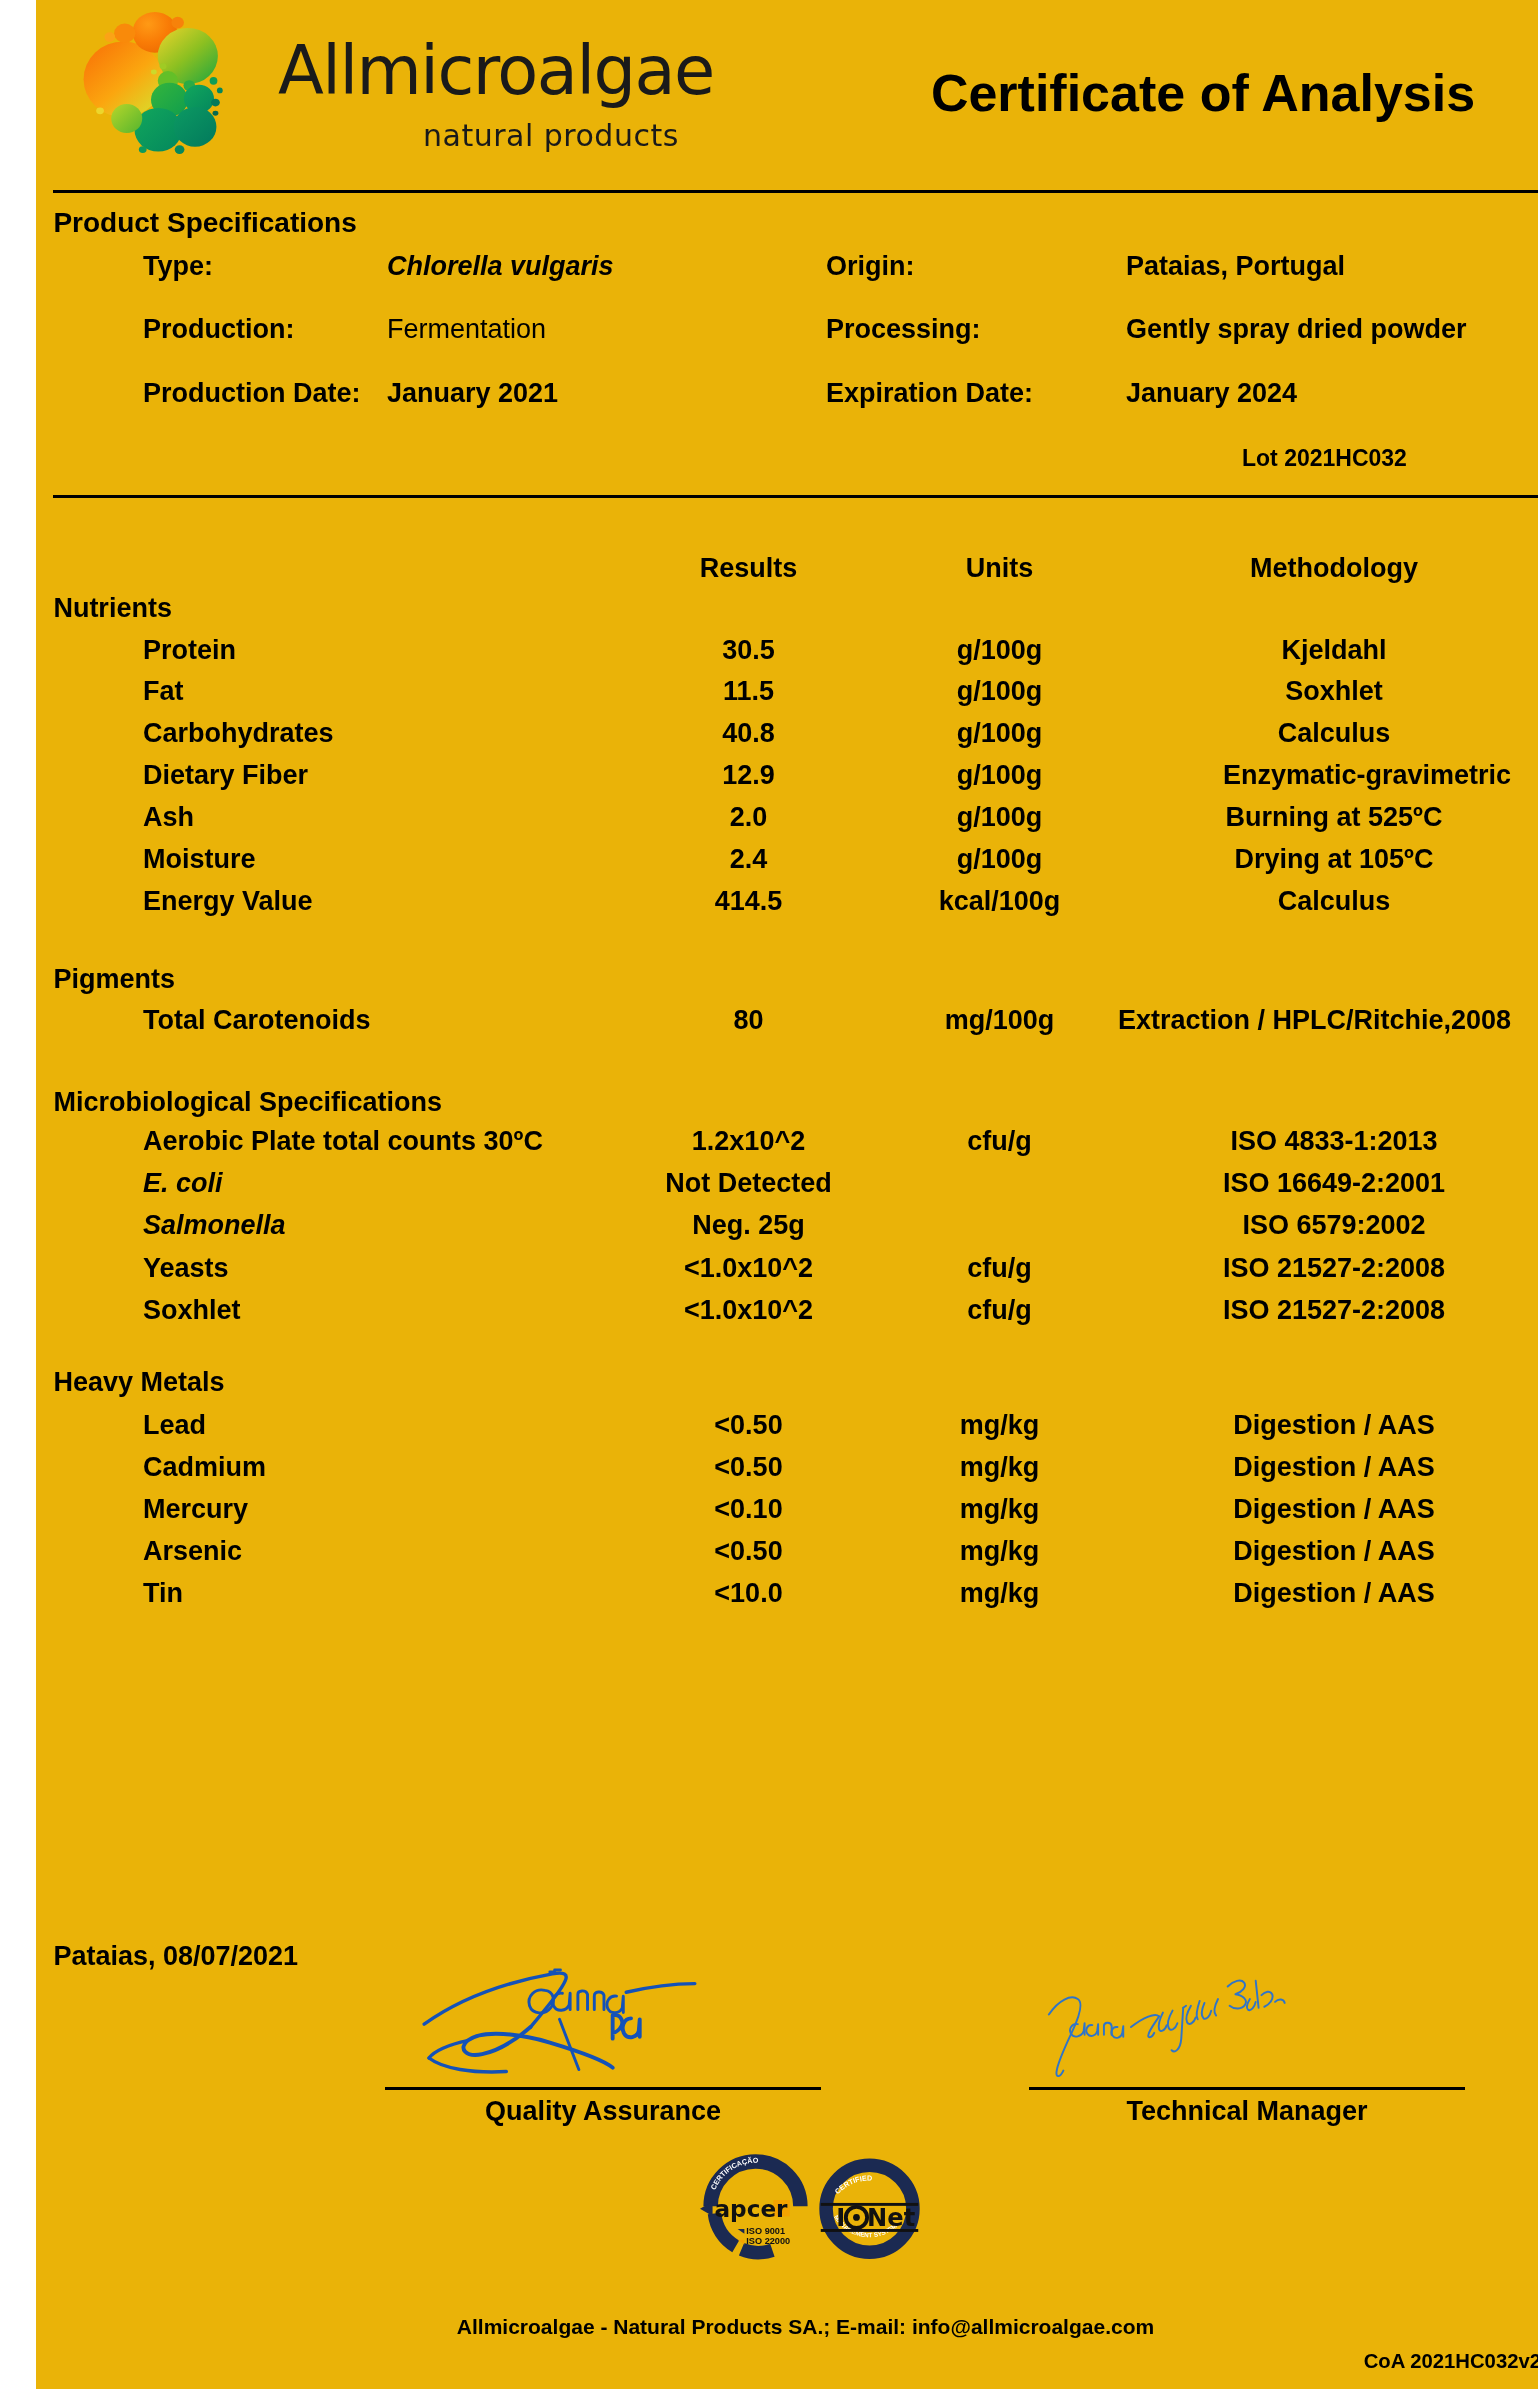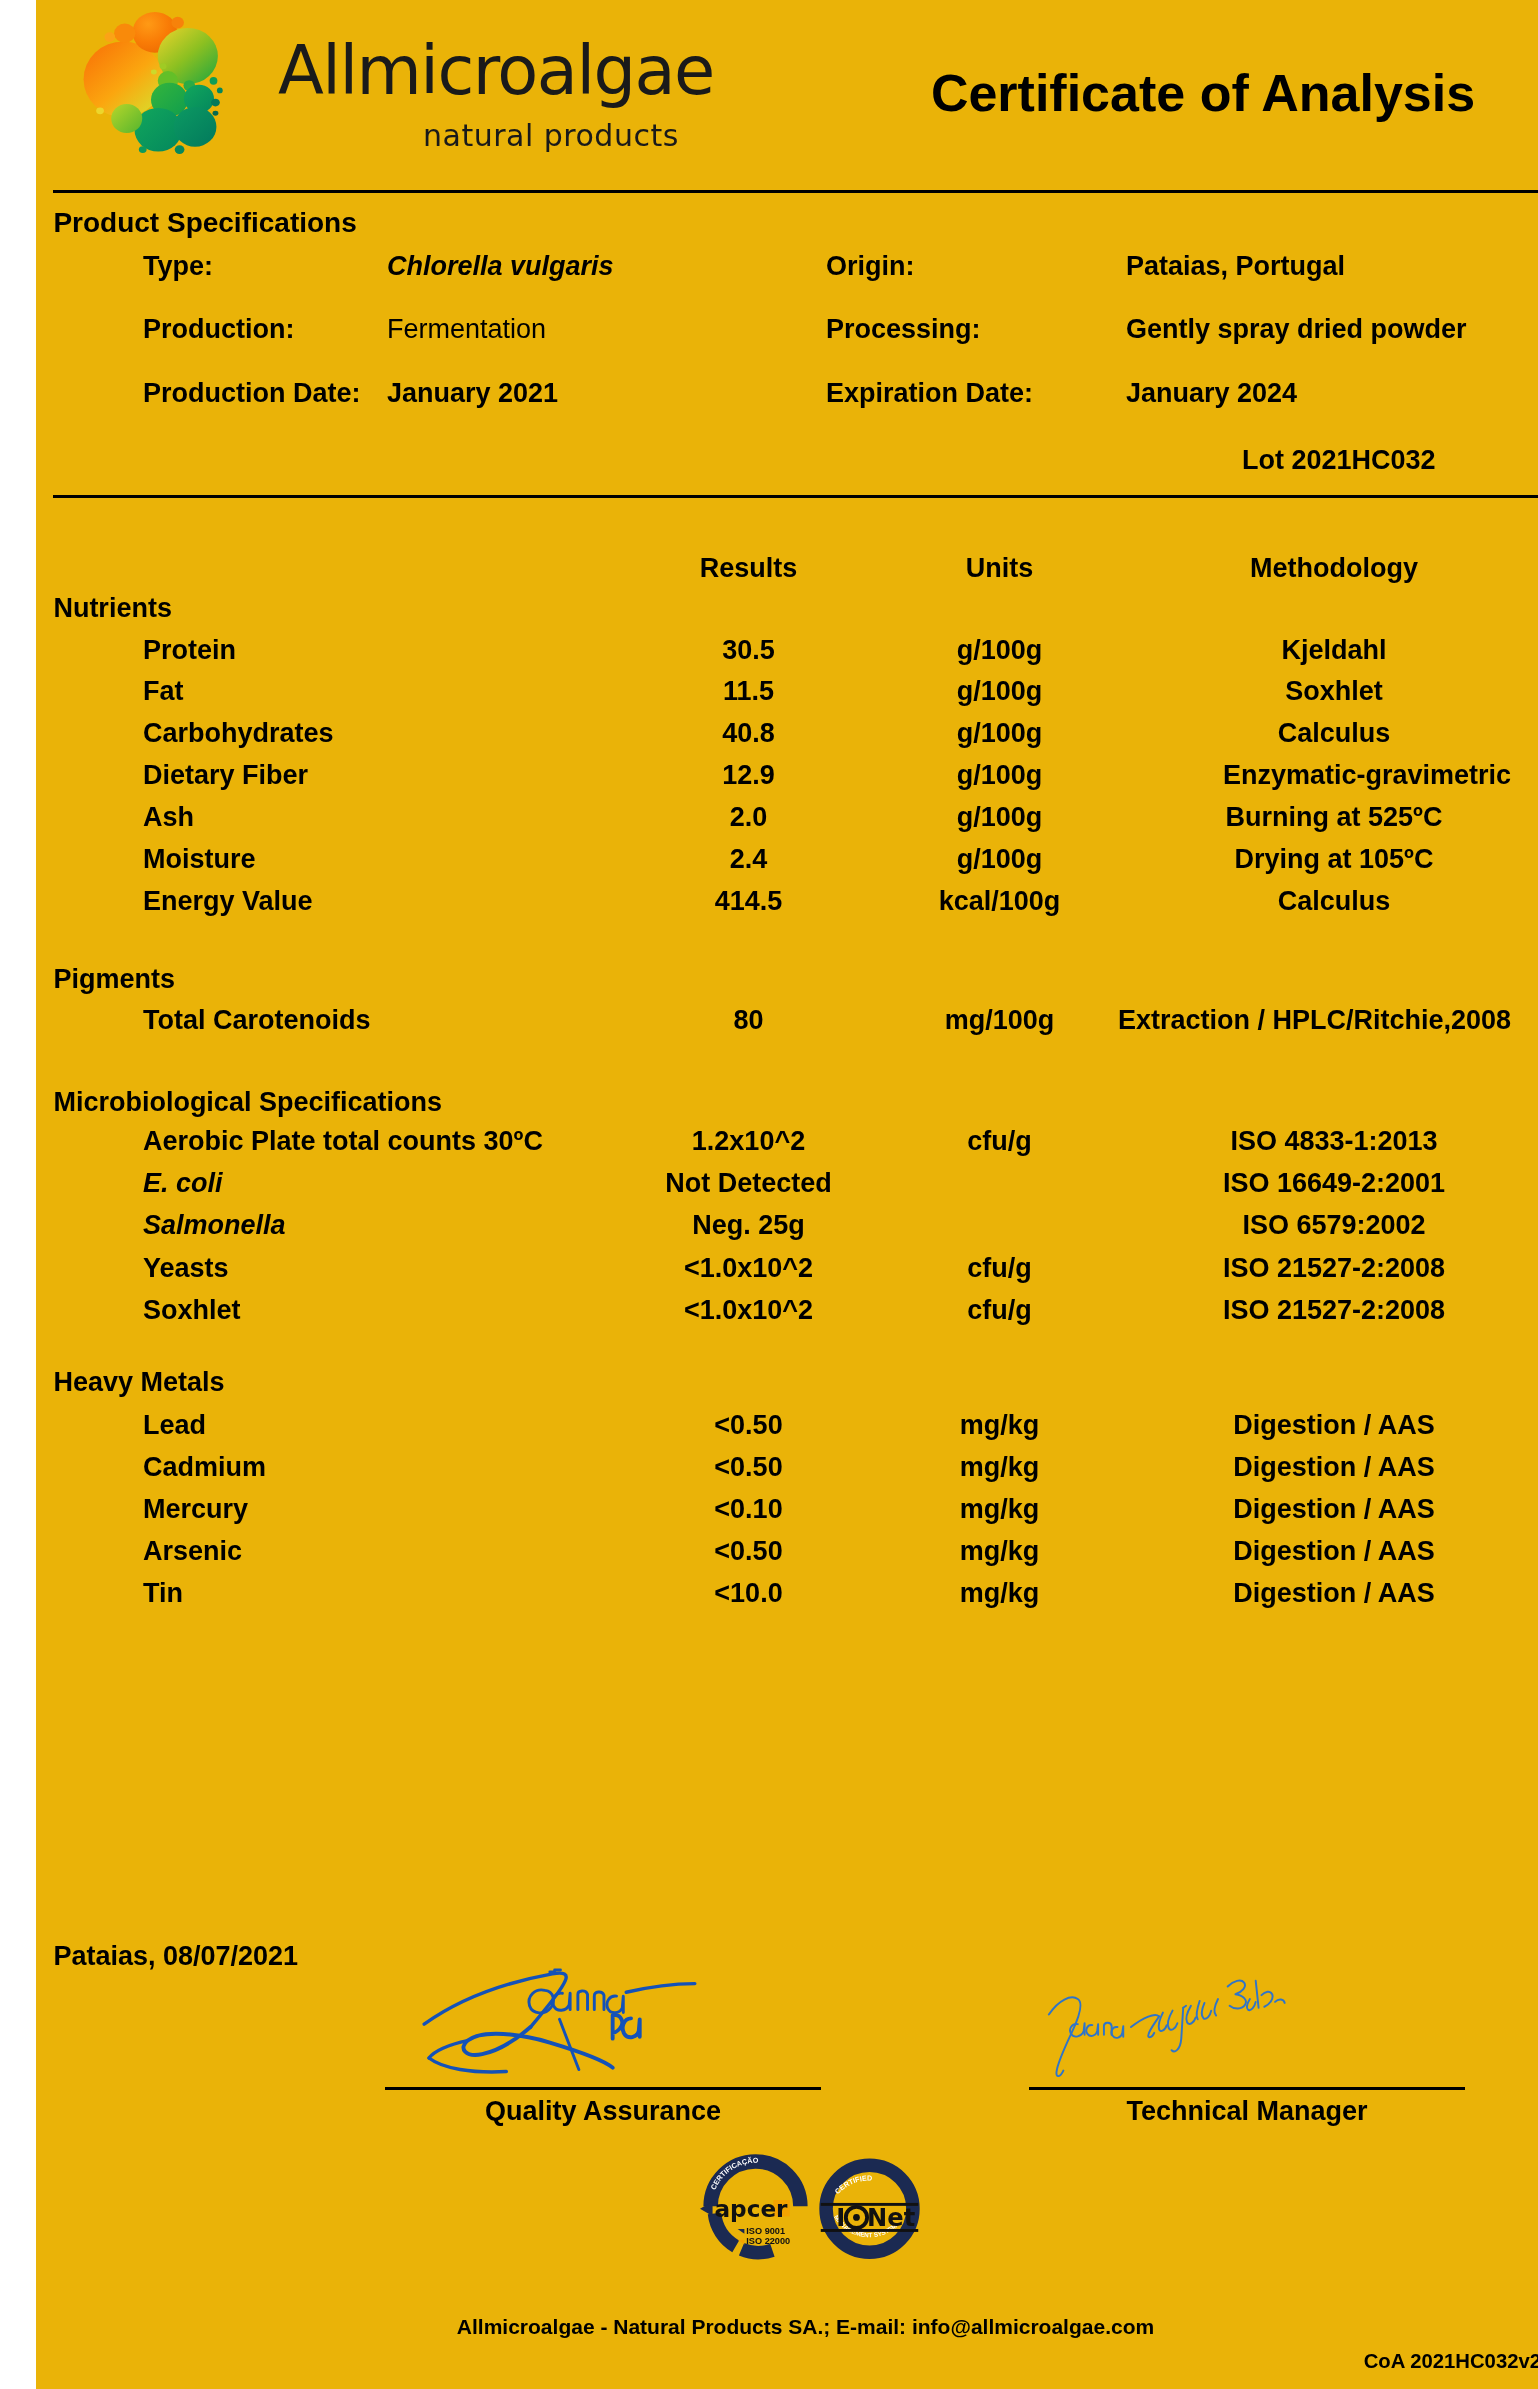--- a/index.html
+++ b/index.html
@@ -121,21 +121,21 @@
   .sp-value.normal { font-weight: normal; }
 
   .c1-label { left: 107px; }
   .c1-value { left: 351px; }
   .c2-label { left: 790px; }
   .c2-value { left: 1090px; }
 
   .lot-text {
     position: absolute;
     left: 1206px;
-    font-size: 27px;
+    font-size: 23px;
     font-weight: bold;
   }
 
   
   .tbl-head {
     position: absolute;
     left: 0;
     top: 553px;
     width: 1266px;
     height: 39px;

